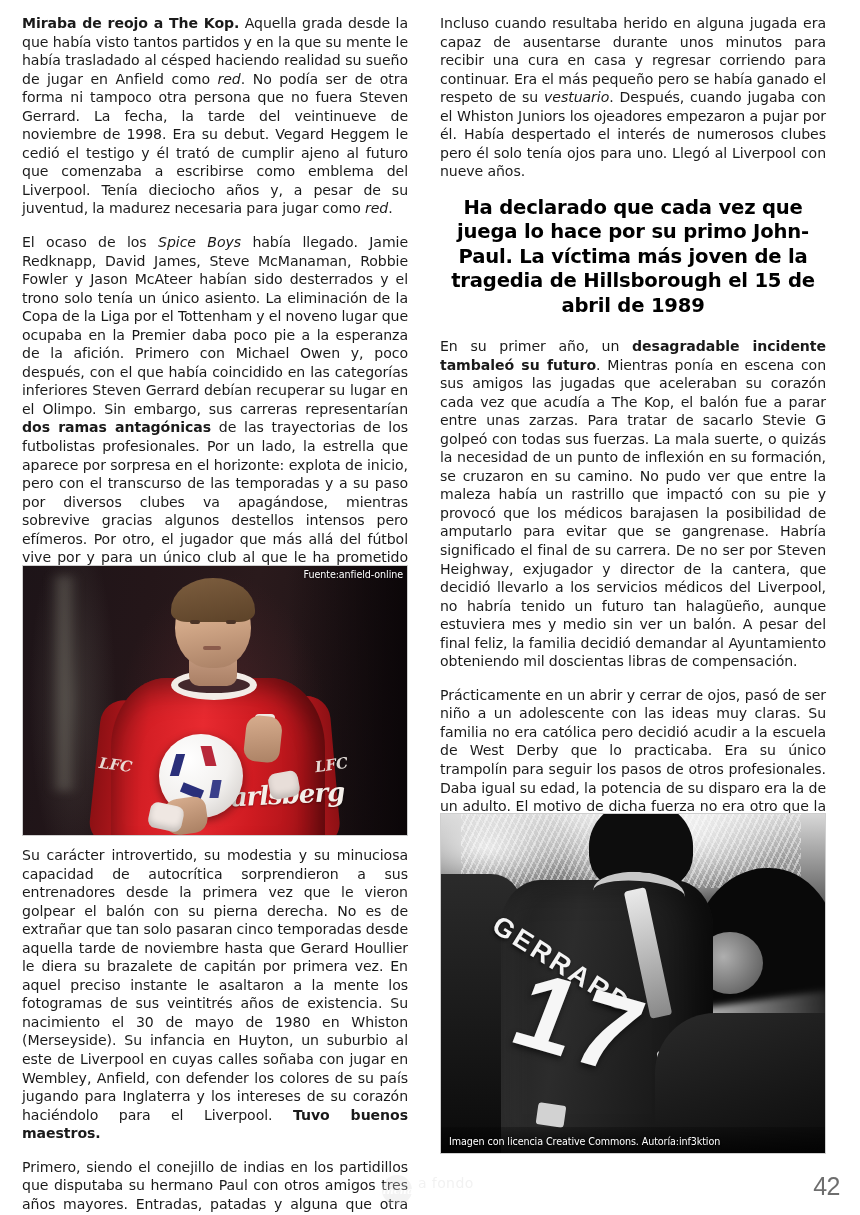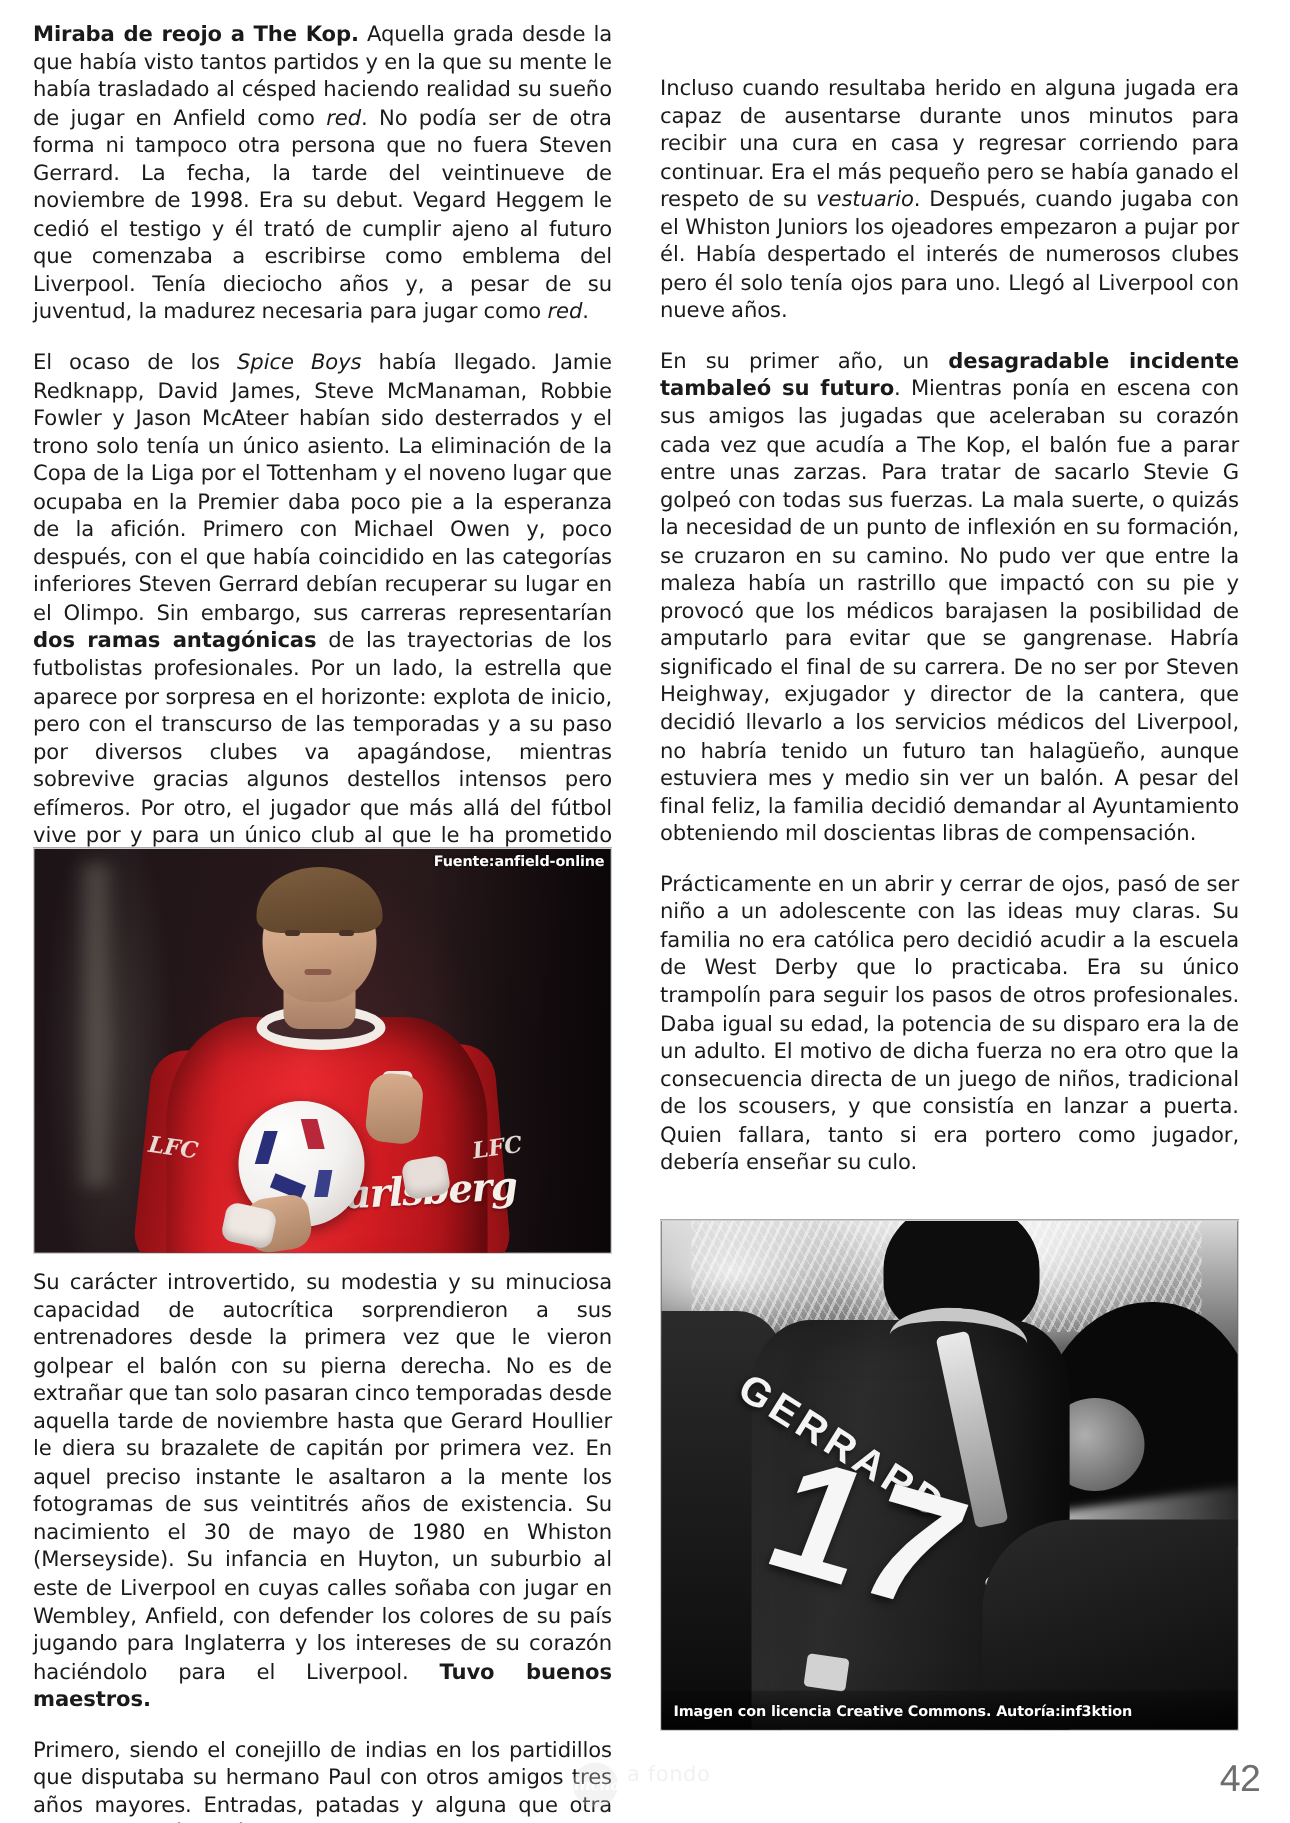--- a/index.html
+++ b/index.html
@@ -21,21 +21,21 @@
     left: 0; top: 0;
     width: 860px;
     height: 999px;
   }
   .col {
     position: absolute;
     top: 14px;
     width: 386px;
   }
   .col-left  { left: 22px; }
-  .col-right { left: 440px; margin-top: 36px; }
+  .col-right { left: 440px; }
 
   p.body-text {
     margin: 0 0 15px 0;
     font-size: 14.1px;
     line-height: 18.55px;
     text-align: justify;
     letter-spacing: -0.07px;
     word-spacing: -0.2px;
     hyphens: manual;
   }
@@ -58,21 +58,21 @@
   .photo {
     position: relative;
     overflow: hidden;
     border: 1px solid #cfcfcf;
     box-sizing: border-box;
   }
   .photo .caption {
     position: absolute;
     color: #ffffff;
     font-size: 9.6px;
-    font-weight: bold;
+    font-weight: normal;
     letter-spacing: -0.1px;
     white-space: nowrap;
     z-index: 9;
     text-shadow: 0 0 2px rgba(0,0,0,0.9);
   }
 
   
   .photo-gerrard-ball {
     position: absolute;
     left: 22px;
@@ -470,20 +470,21 @@
 
   <div style="position:absolute; left:22px; top:846px; width:386px;">
     <p class="body-text"><span>Su carácter introvertido, su modestia y su minuciosa capacidad de autocrítica sorprendieron a sus entrenadores desde la primera vez que le vieron golpear el balón con su pierna derecha. No es de extrañar que tan solo pasaran cinco temporadas desde aquella tarde de noviembre hasta que Gerard Houllier le diera su brazalete de capitán por primera vez. En aquel preciso instante le asaltaron a la mente los fotogramas de sus veintitrés años de existencia. Su nacimiento el 30 de mayo de 1980 en Whiston (Merseyside). Su infancia en Huyton, un suburbio al este de Liverpool en cuyas calles soñaba con jugar en Wembley, Anfield, con defender los colores de su país jugando para Inglaterra y los intereses de su corazón haciéndolo para el Liverpool. </span><span class="b">Tuvo buenos maestros.</span></p>
     <p class="body-text">Primero, siendo el conejillo de indias en los partidillos que disputaba su hermano Paul con otros amigos tres años mayores. Entradas, patadas y alguna que otra brecha le hacían más fuerte.</p>
   </div>
 
   <div class="col col-right">
 
     <p class="body-text"><span>Incluso cuando resultaba herido en alguna jugada era capaz de ausentarse durante unos minutos para recibir una cura en casa y regresar corriendo para continuar. Era el más pequeño pero se había ganado el respeto de su </span><span class="i">vestuario</span><span>. Después, cuando jugaba con el Whiston Juniors los ojeadores empezaron a pujar por él. Había despertado el interés de numerosos clubes pero él solo tenía ojos para uno. Llegó al Liverpool con nueve años.</span></p>
 
+    <div class="pullquote">Ha declarado que cada vez que juega lo hace por su primo John-Paul. La víctima más joven de la tragedia de Hillsborough el 15 de abril de 1989</div>
 
     <p class="body-text"><span>En su primer año, un </span><span class="b">desagradable incidente tambaleó su futuro</span><span>. Mientras ponía en escena con sus amigos las jugadas que aceleraban su corazón cada vez que acudía a The Kop, el balón fue a parar entre unas zarzas. Para tratar de sacarlo Stevie G golpeó con todas sus fuerzas. La mala suerte, o quizás la necesidad de un punto de inflexión en su formación, se cruzaron en su camino. No pudo ver que entre la maleza había un rastrillo que impactó con su pie y provocó que los médicos barajasen la posibilidad de amputarlo para evitar que se gangrenase. Habría significado el final de su carrera. De no ser por Steven Heighway, exjugador y director de la cantera, que decidió llevarlo a los servicios médicos del Liverpool, no habría tenido un futuro tan halagüeño, aunque estuviera mes y medio sin ver un balón. A pesar del final feliz, la familia decidió demandar al Ayuntamiento obteniendo mil doscientas libras de compensación.</span></p>
 
     <p class="body-text">Prácticamente en un abrir y cerrar de ojos, pasó de ser niño a un adolescente con las ideas muy claras. Su familia no era católica pero decidió acudir a la escuela de West Derby que lo practicaba. Era su único trampolín para seguir los pasos de otros profesionales. Daba igual su edad, la potencia de su disparo era la de un adulto. El motivo de dicha fuerza no era otro que la consecuencia directa de un juego de niños, tradicional de los scousers, y que consistía en lanzar a puerta. Quien fallara, tanto si era portero como jugador, debería enseñar su culo.</p>
 
   </div>
 
   <div class="photo photo-gerrard-back">
     <div class="gb-bg"></div>
     <div class="gb-speckle"></div>

